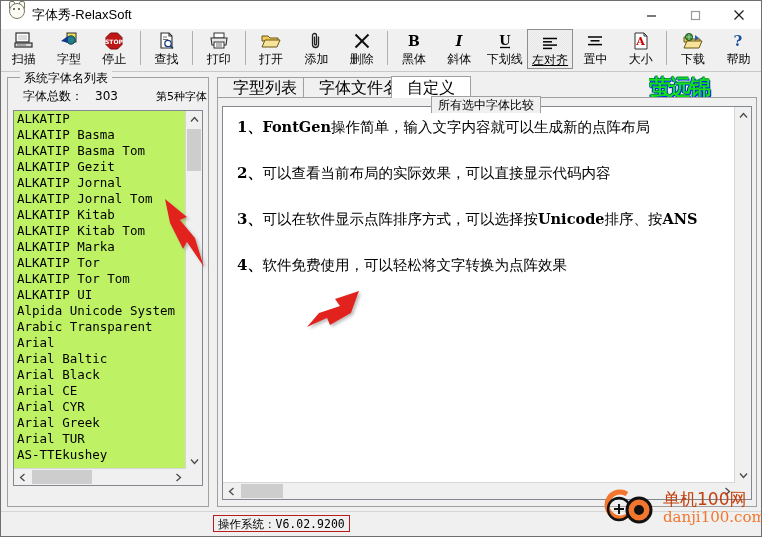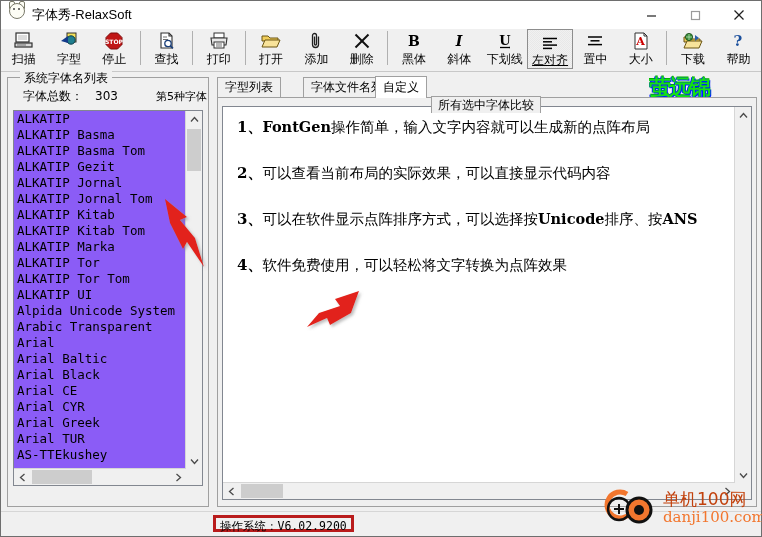--- a/index.html
+++ b/index.html
@@ -87,21 +87,21 @@
   .count-row{
     position:absolute;left:1px;top:8px;width:200px;height:20px;
     display:flex;align-items:center;
     font-size:12px;font-family:"DejaVu Sans","Liberation Sans",sans-serif;gap:12px;
   }
   .count-row .c1{margin-left:14px;}
   .count-row .c2{margin-left:26px;font-size:11px;}
 
   .list-wrap{
     position:absolute;left:5px;top:32px;width:190px;height:376px;
-    border:1px solid #828790;background:#8b5cf6;box-sizing:border-box;overflow:hidden;
+    border:1px solid #828790;background:#bef264;box-sizing:border-box;overflow:hidden;
   }
   .list-inner{
     position:absolute;left:0;top:0;right:16px;bottom:16px;overflow:hidden;
   }
   .list-item{
     height:16px;line-height:16px;padding-left:3px;white-space:nowrap;
     font-family:"DejaVu Sans Mono","Liberation Mono",monospace;
     font-size:12.5px;color:#000;letter-spacing:0px;
   }
   .list-item.sel{
@@ -138,21 +138,21 @@
   .corner{
     position:absolute;right:0;bottom:0;width:16px;height:16px;background:#f0f0f0;
   }
 
   
   .tabstrip{
     position:absolute;left:216px;top:76px;width:540px;height:20px;
   }
   .tab{
     position:absolute;top:0;height:20px;line-height:19px;
-    padding:0 7px;font-size:12px;box-sizing:border-box;
+    padding:0 15px;font-size:16px;box-sizing:border-box;
     background:#f0f0f0;border:1px solid #a0a0a0;border-bottom:none;
     font-family:"DejaVu Sans","Liberation Sans",sans-serif;cursor:default;
   }
   .tab.active{background:#ffffff;height:22px;line-height:21px;top:-1px;z-index:5;}
 
   .logo-green{
     position:absolute;left:648px;top:74px;width:80px;height:26px;
     font-family:"DejaVu Sans","Liberation Sans",sans-serif;
     font-size:22px;font-weight:bold;color:#15e015;
     text-shadow:1px 1px 0 #0020ff,-1px 0 0 #0020ff,0 -1px 0 #00b000;
@@ -189,21 +189,21 @@
   }
   .doc-line b{font-family:"DejaVu Serif","Liberation Serif",serif;}
 
   
   .statusbar{
     position:absolute;left:0;bottom:0;width:760px;height:24px;background:#f0f0f0;
     border-top:1px solid #d6d6d6;
   }
   .status-cell{
     position:absolute;left:212px;top:3px;height:17px;line-height:16px;
-    padding:0 4px;border:3px solid #b91c1c;background:#f0f0f0;
+    padding:0 4px;border:1px solid #b91c1c;background:#f0f0f0;
     font-family:"DejaVu Sans Mono","Liberation Mono",monospace;font-size:11.5px;
     box-sizing:border-box;white-space:nowrap;
   }
   .status-cell .lbl{font-family:"DejaVu Sans","Liberation Sans",sans-serif;}
 
   
   .watermark{
     position:absolute;right:4px;bottom:2px;width:156px;height:52px;
     pointer-events:none;
   }
@@ -501,21 +501,21 @@
             </svg>
         </div>
       </div>
       <div class="corner"></div>
     </div>
   </div>
 
   <div class="tabstrip">
     <div class="tab" style="left:0px;">字型列表</div>
     <div class="tab" style="left:86px;">字体文件名列表</div>
-    <div class="tab active" style="left:158px;">自定义</div>
+    <div class="tab active" style="left:174px;">自定义</div>
   </div>
 
   <div class="logo-green">萤远锦</div>
 
   <div class="subtab">所有选中字体比较</div>
 
   <div class="content-frame">
     <div class="content-box">
       <div class="doc">
 

